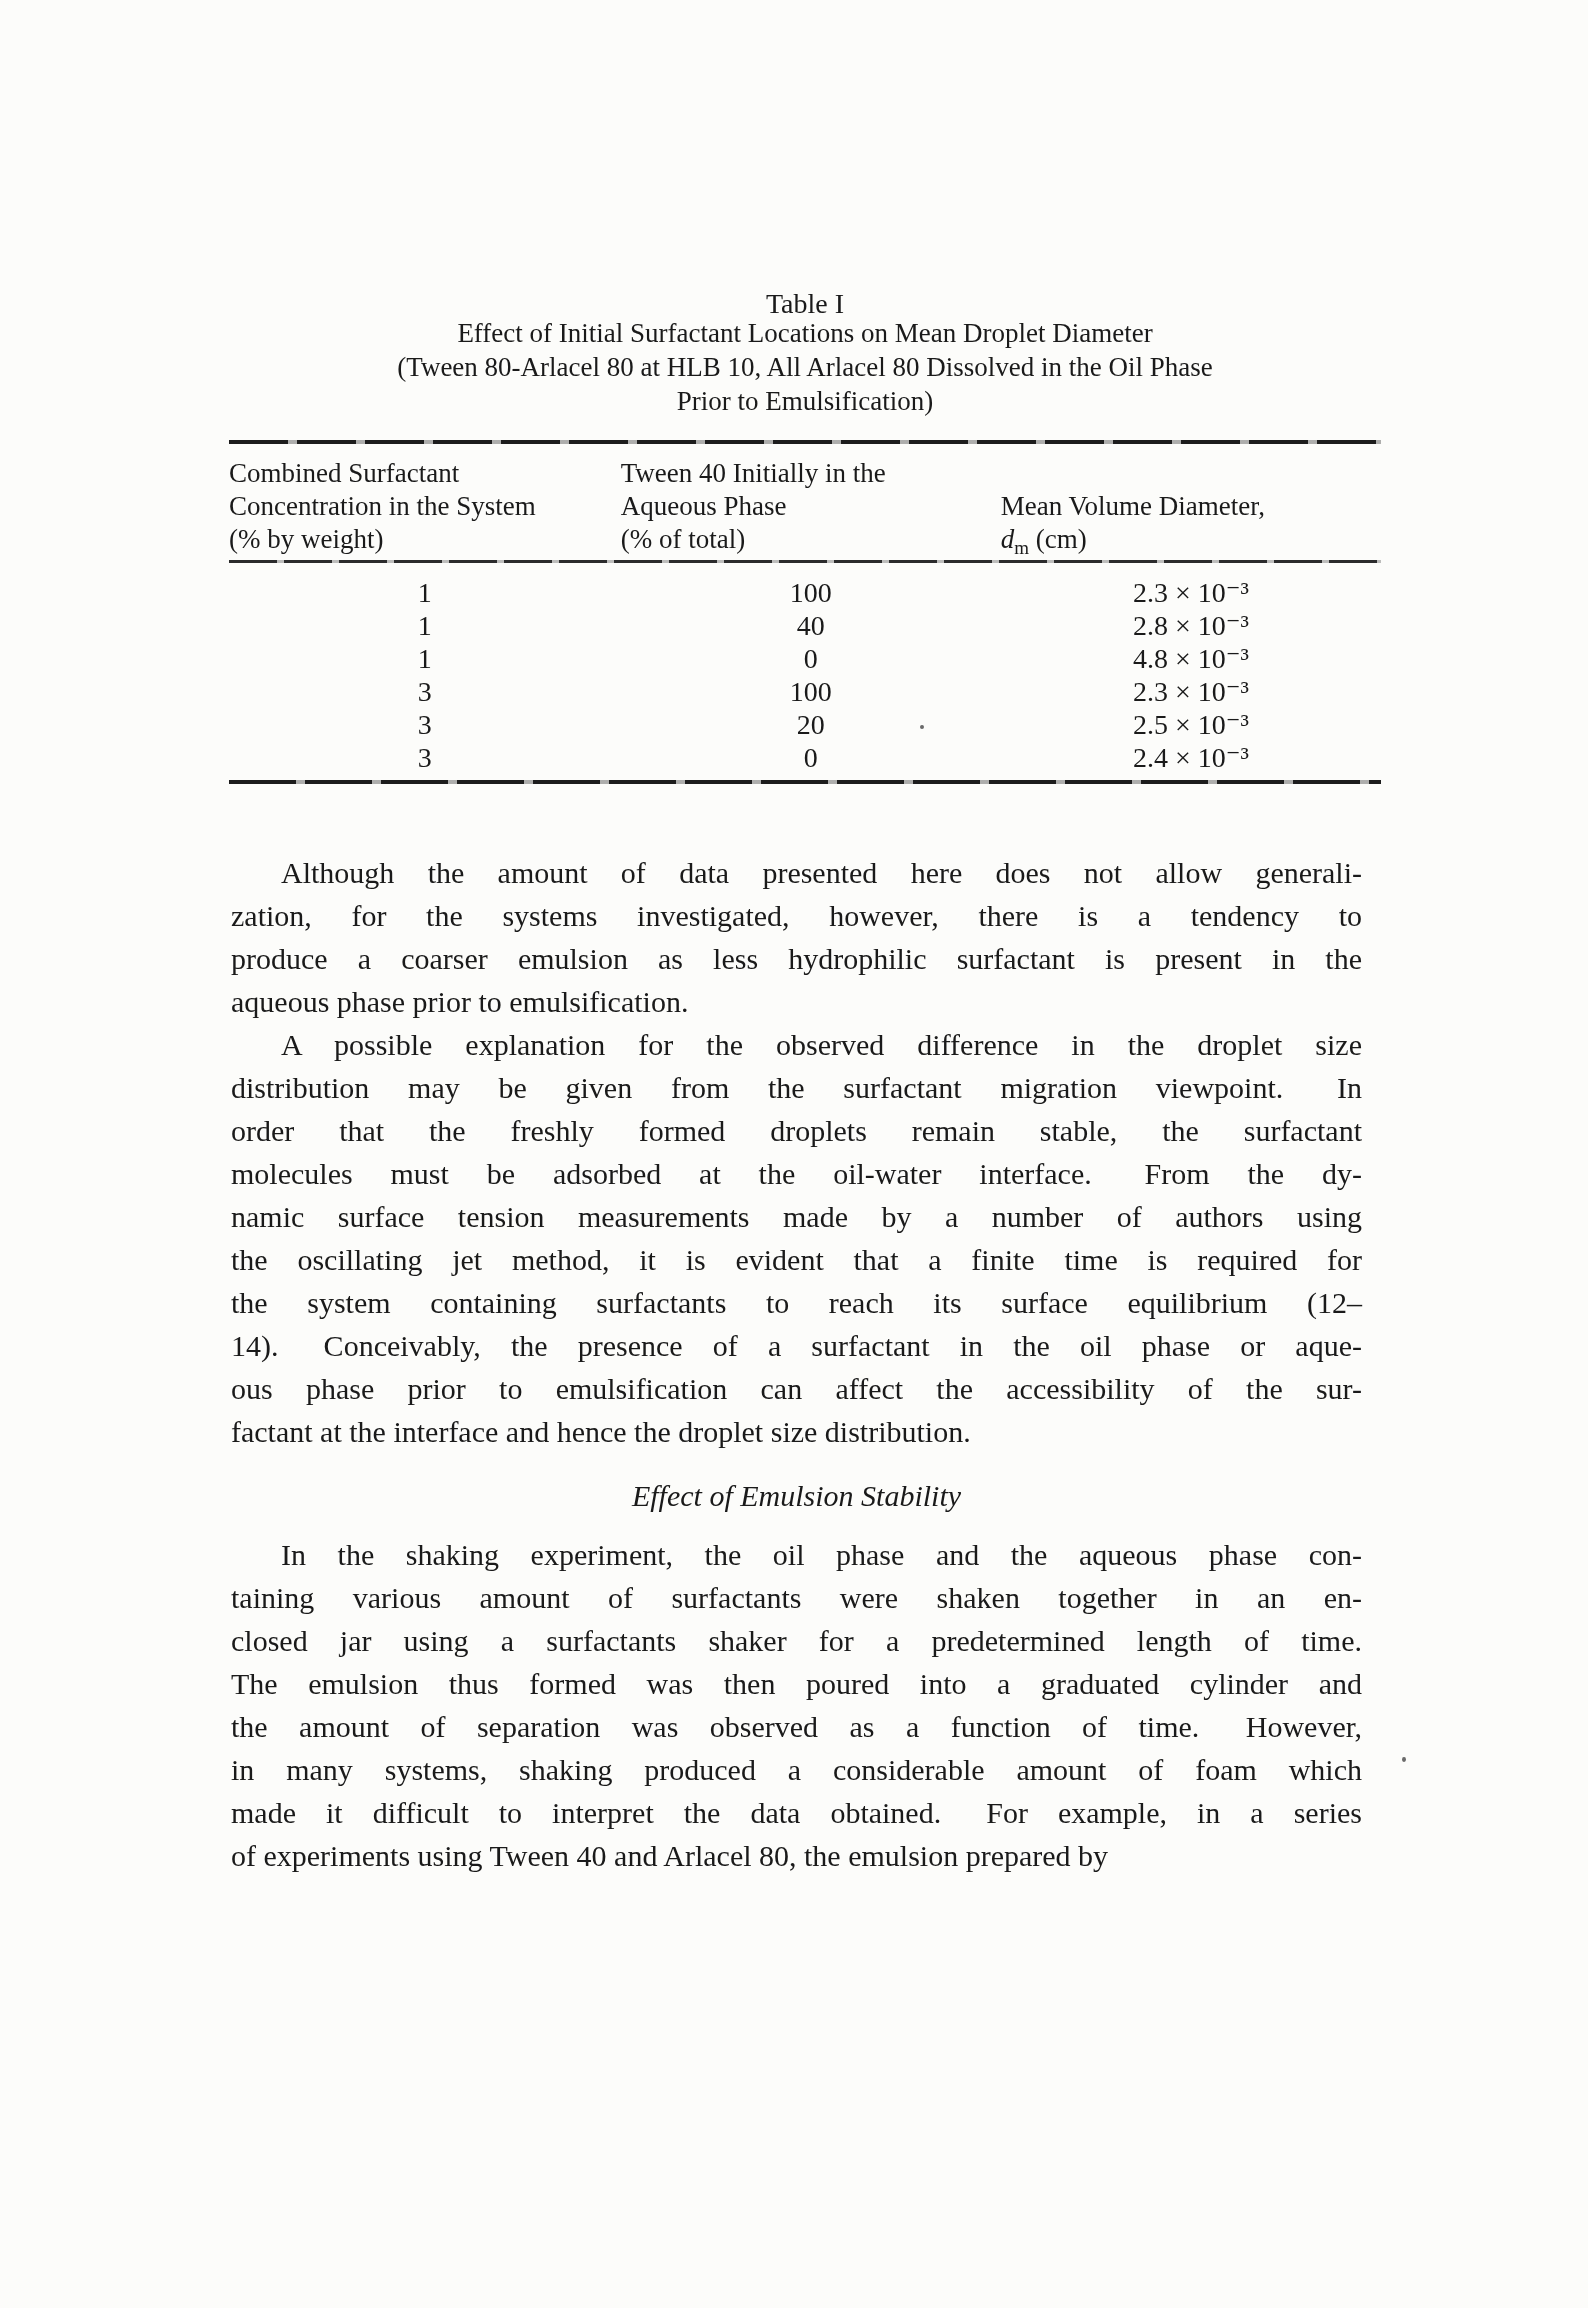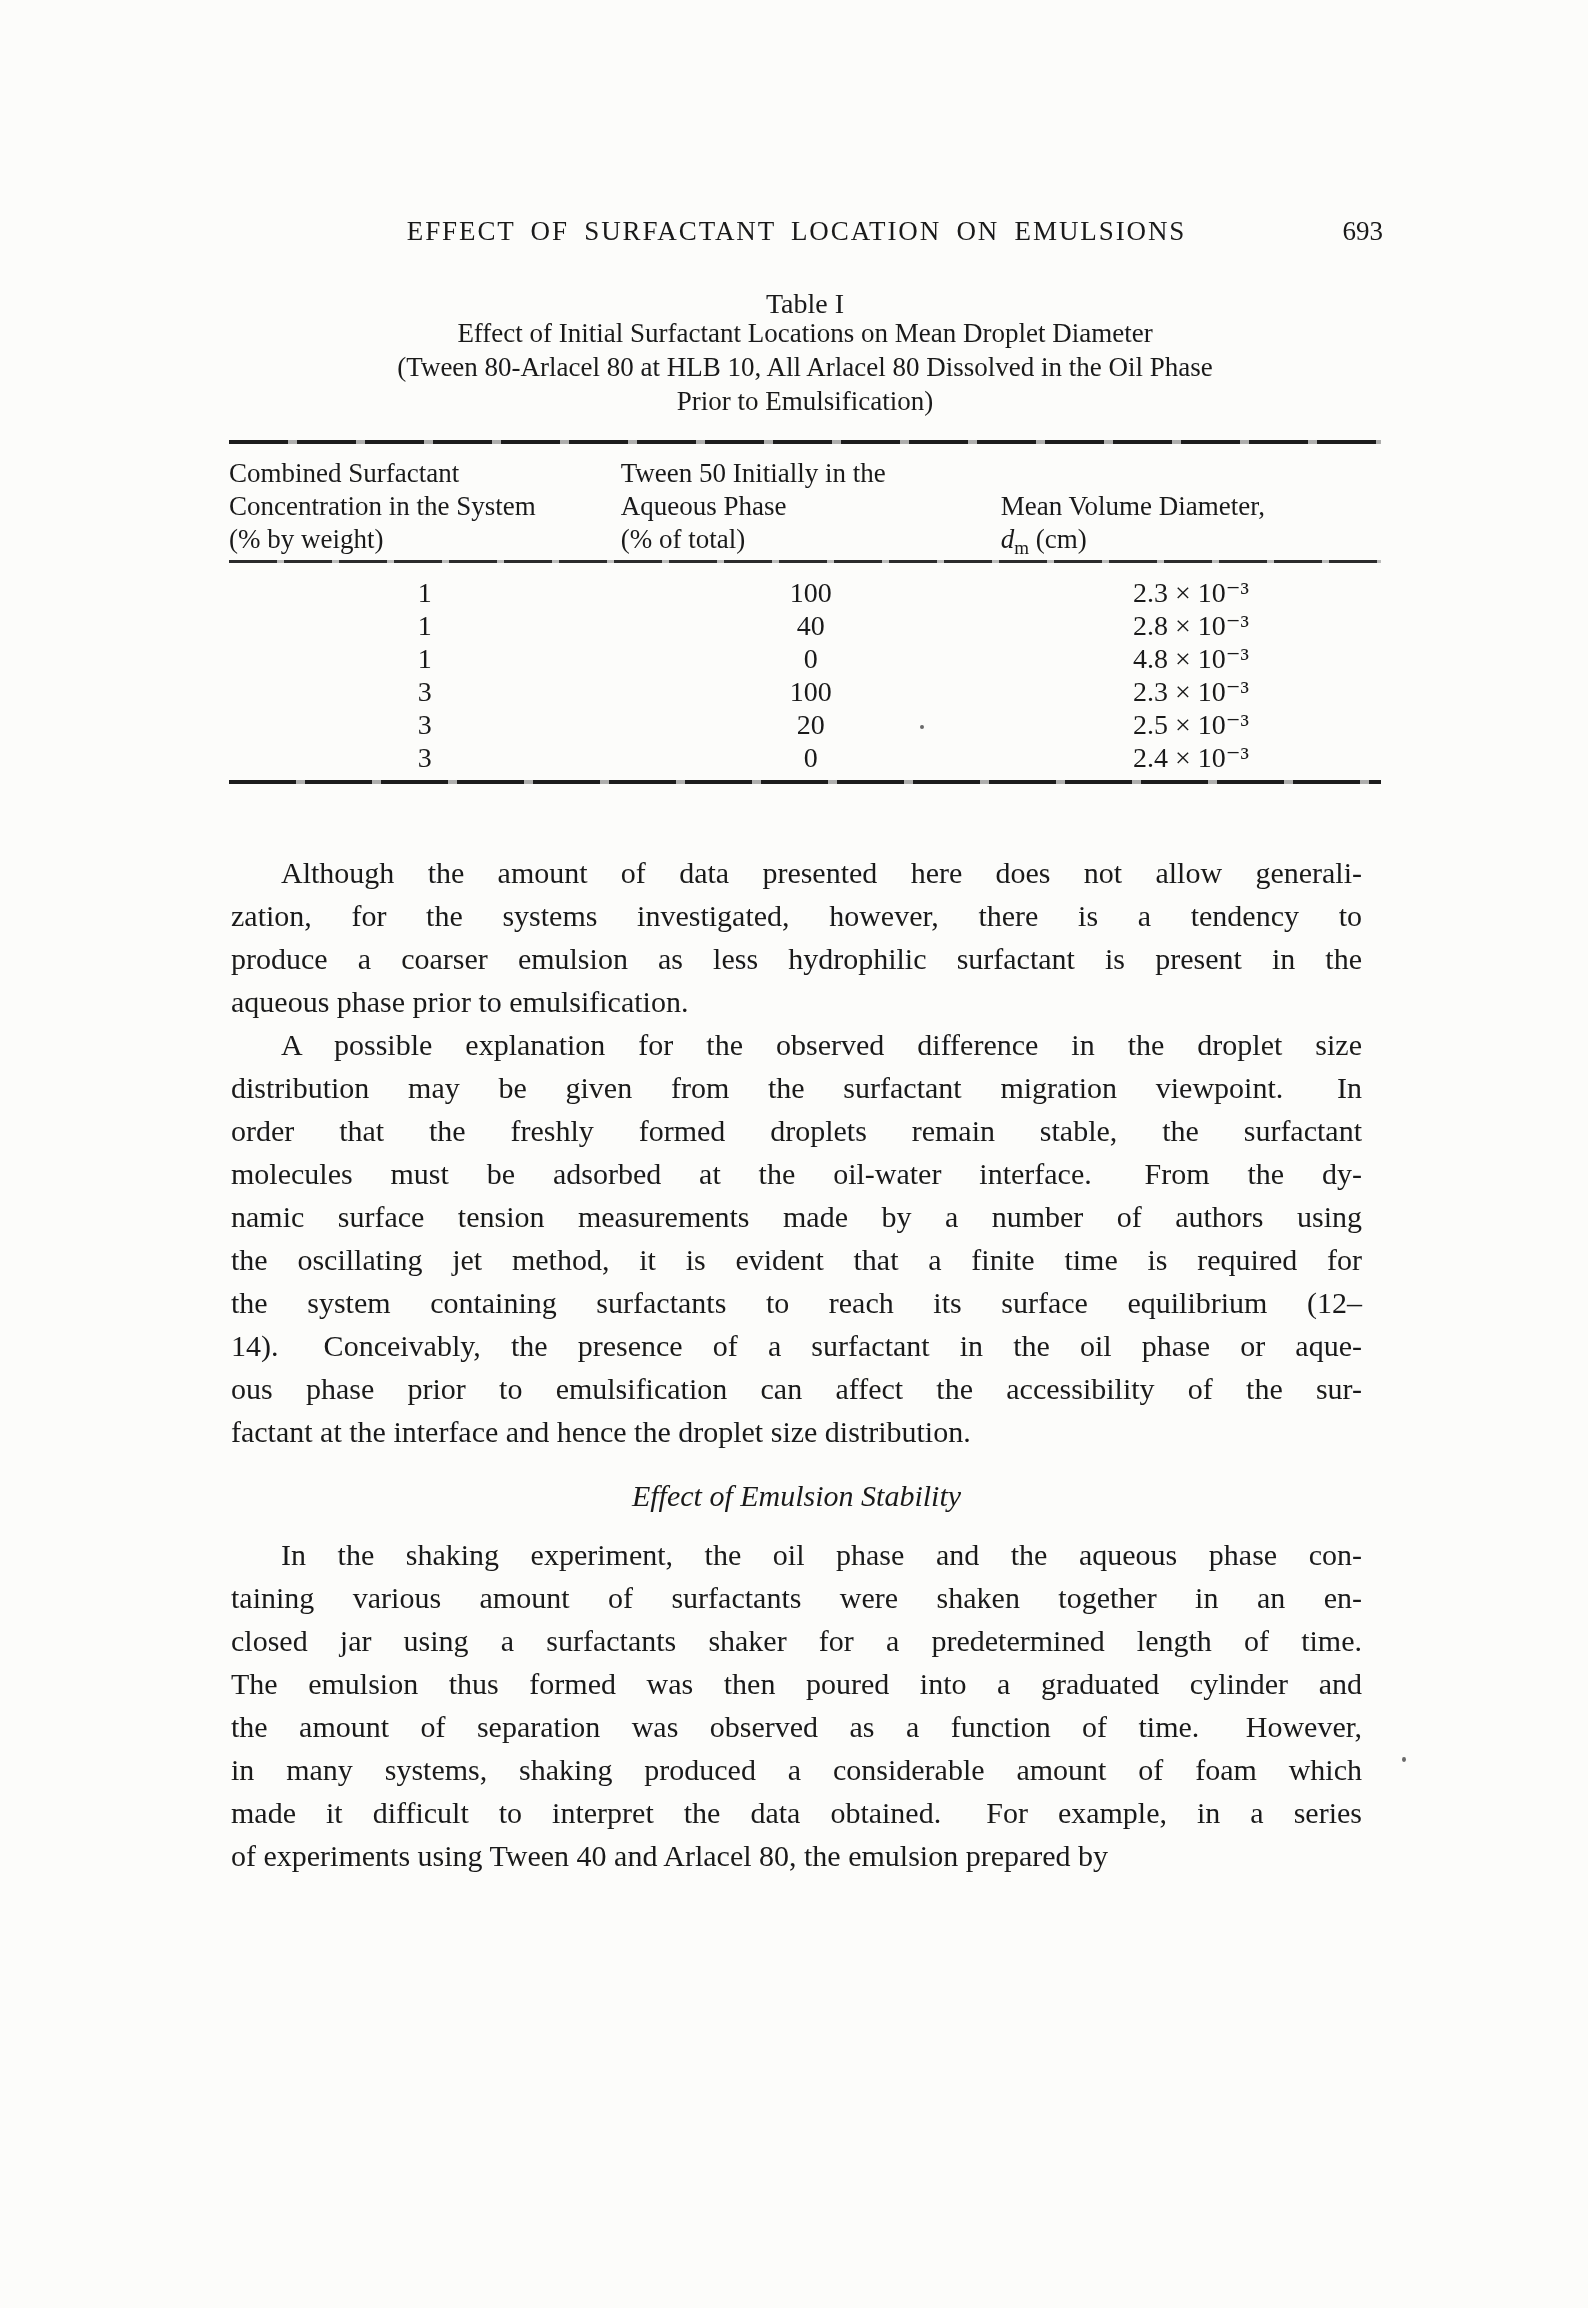--- a/index.html
+++ b/index.html
@@ -56,43 +56,39 @@
 
   .speck { position:absolute; background:#6a6a6a; border-radius:50%; }
   .speck-1 { left:920px; top:725px; width:3.8px; height:3.8px; }
   .speck-2 { left:1402px; top:1757px; width:3.8px; height:4.8px; }
 </style>
 </head>
 <body>
 
 <div class="page">
 
-  <header class="running-head">
-    <span class="rh-title">EFFECT OF SURFACTANT LOCATION ON EMULSIONS</span>
-    <span class="rh-page">693</span>
-  </header>
 
   <div class="tbl-label">Table I</div>
 
   <div class="tbl-title">
     <div class="tline">Effect of Initial Surfactant Locations on Mean Droplet Diameter</div>
     <div class="tline">(Tween 80-Arlacel 80 at HLB 10, All Arlacel 80 Dissolved in the Oil Phase</div>
     <div class="tline">Prior to Emulsification)</div>
   </div>
 
   <div class="rule rule-top"></div>
 
   <div class="thead">
     <div class="th">
       <div class="th-line">Combined Surfactant</div>
       <div class="th-line">Concentration in the System</div>
       <div class="th-line">(% by weight)</div>
     </div>
     <div class="th">
-      <div class="th-line">Tween 50 Initially in the</div>
+      <div class="th-line">Tween 40 Initially in the</div>
       <div class="th-line">Aqueous Phase</div>
       <div class="th-line">(% of total)</div>
     </div>
     <div class="th">
       <div class="th-line"></div>
       <div class="th-line">Mean Volume Diameter,</div>
       <div class="th-line"><i>d</i><sub>m</sub><span> (cm)</span></div>
     </div>
   </div>
 

